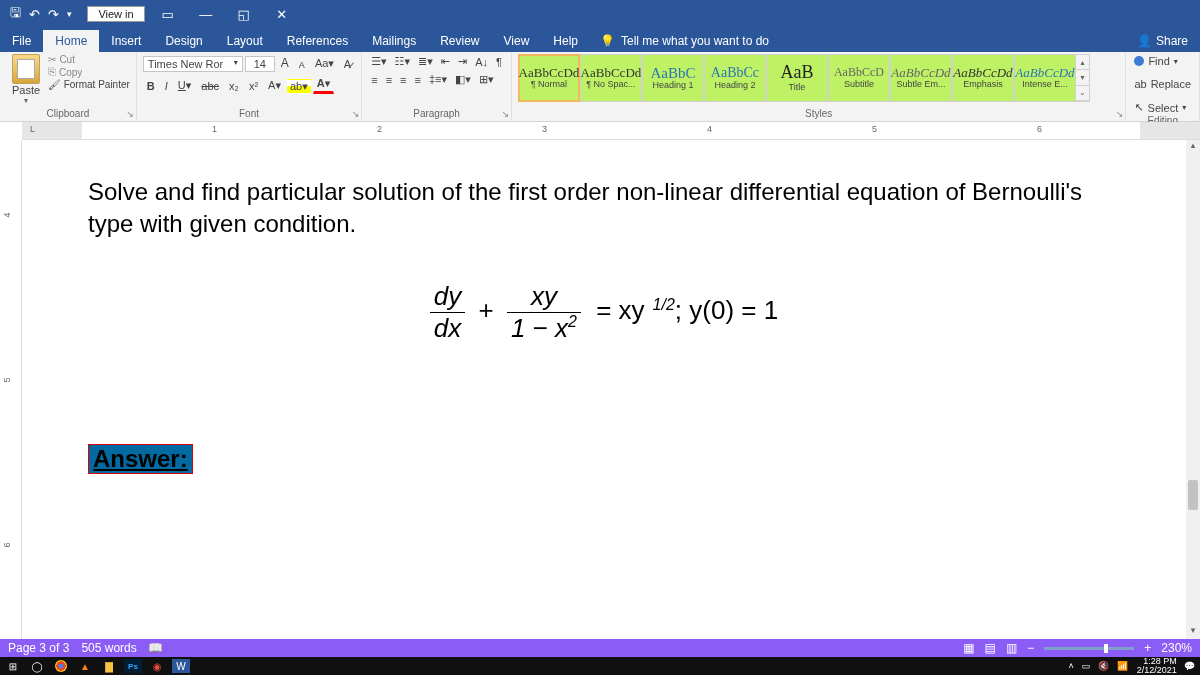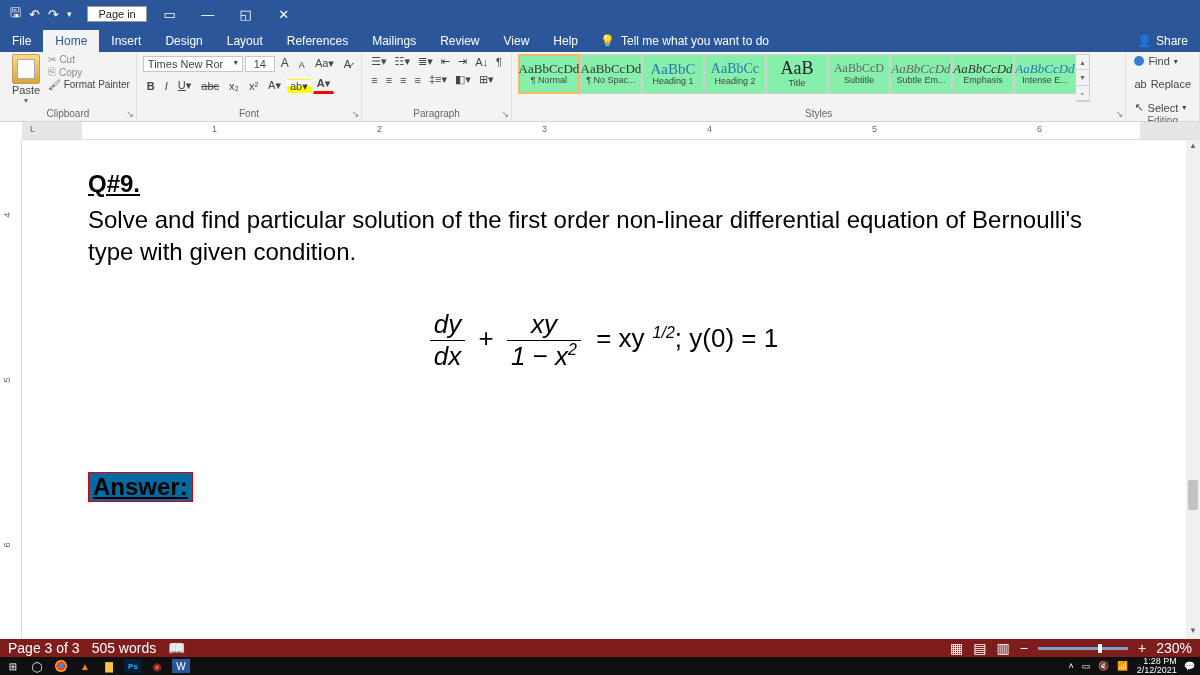--- a/index.html
+++ b/index.html
@@ -38,21 +38,21 @@
 .cuticon{color:#888;}
 
 .fontrow { display: flex; align-items: flex-end; gap: 2px; }
 .fontname { border: 1px solid #c5c5c5; background: #fff; padding: 1px 4px; width: 100px; font-size: 11px; display: flex; justify-content: space-between;}
 .fontsize { border: 1px solid #c5c5c5; background: #fff; padding: 1px 4px; width: 30px; font-size: 11px; text-align:center;}
 .fontbtn { padding: 1px 3px; border: 1px solid transparent; }
 
 .parabtn { padding:1px 3px; }
 
 .stylesgrp .content{gap:0;}
-.stylebox { border: 1px solid #d0d0d0; background: #86efac; width: 62px; height: 40px; display: flex; flex-direction: column; align-items: center; justify-content: center; font-size: 9px; text-align: center; line-height: 1.1; }
+.stylebox { border: 1px solid #d0d0d0; background: #bef264; width: 62px; height: 48px; display: flex; flex-direction: column; align-items: center; justify-content: center; font-size: 9px; text-align: center; line-height: 1.1; }
 .stylebox.selected{border:1px solid #f4b860; box-shadow: inset 0 0 0 1px #f4b860;}
 .stylebox .prev { font-family: "Times New Roman", serif; font-size: 13px; color: #333; }
 .stylebox.h1 .prev{font-size:15px;color:#2e74b5;}
 .stylebox.h2 .prev{font-size:14px;color:#2e74b5;}
 .stylebox.title .prev{font-size:18px;color:#222;}
 .stylebox.subtitle .prev{font-size:12px;color:#666;}
 .stylebox.subtle .prev{font-style:italic;color:#666;}
 .stylebox.emph .prev{font-style:italic;}
 .stylebox.intense .prev{font-style:italic;color:#2e74b5;}
 .stylescroll{width:14px;height:48px;border:1px solid #d0d0d0;border-left:none;display:flex;flex-direction:column;}
@@ -79,21 +79,21 @@
 .frac{display:inline-block;vertical-align:middle;text-align:center;font-style:italic;}
 .frac .num{border-bottom:1.5px solid #000;padding:0 4px;display:block;}
 .frac .den{padding:0 4px;display:block;}
 .answer{display:inline-block;background:#0369a1;border:1.5px solid #d00;font-size:24px;font-weight:bold;text-decoration:underline;padding:0 4px;margin-top:60px;}
 
 .vscroll{position:absolute;right:0;top:140px;bottom:36px;width:14px;background:#f0f0f0;}
 .vscroll .thumb{position:absolute;left:2px;right:2px;top:340px;height:30px;background:#c2c2c2;border-radius:2px;}
 .vscroll .arr{position:absolute;left:0;right:0;height:14px;text-align:center;font-size:9px;color:#666;}
 .hscroll{position:absolute;left:22px;right:14px;bottom:18px;height:18px;background:#f0f0f0;}
 .hscroll .arr{position:absolute;top:0;bottom:0;width:14px;text-align:center;font-size:9px;color:#666;}
-.statusbar{position:absolute;left:0;right:0;bottom:0;height:18px;background:#7f1d1d;color:#fff;font-size:14px;display:flex;align-items:center;padding:0 8px;gap:12px;}
+.statusbar{position:absolute;left:0;right:0;bottom:0;height:18px;background:#8b5cf6;color:#fff;font-size:12px;display:flex;align-items:center;padding:0 8px;gap:12px;}
 .statusbar .right{margin-left:auto;display:flex;align-items:center;gap:10px;}
 .zoom-slider{width:90px;height:3px;background:#7fa0c9;position:relative;}
 .zoom-slider .thumb{position:absolute;top:-3px;left:60px;width:4px;height:9px;background:#fff;}
 
 
 .taskbar{position:absolute;left:0;right:0;bottom:0;height:18px;background:#101010;display:flex;align-items:center;padding:0 4px;gap:6px;}
 .tbicon{width:18px;height:14px;display:flex;align-items:center;justify-content:center;font-size:10px;color:#fff;}
 .tbicon.win{color:#fff;}
 .tbicon.word{background:#2b579a;}
 .tbicon.ps{background:#001e36;color:#31a8ff;font-weight:bold;font-size:8px;}
@@ -105,21 +105,21 @@
 <body>
 
 <div class="titlebar">
   <div class="qat">
     <span>🖫</span>
     <span>↶</span>
     <span>↷</span>
     <span style="font-size:9px">▾</span>
   </div>
   <div class="right">
-    <button class="signin">Page in</button>
+    <button class="signin">View in</button>
     <span class="winbtn">▭</span>
     <span class="winbtn">―</span>
     <span class="winbtn">◱</span>
     <span class="winbtn">✕</span>
   </div>
 </div>
 
 <div class="tabs">
   <div class="tab">File</div>
   <div class="tab active">Home</div>
@@ -304,21 +304,20 @@
 </div>
 
 <div class="ruler-v">
   <span class="tick" style="top:70px">4</span>
   <span class="tick" style="top:235px">5</span>
   <span class="tick" style="top:400px">6</span>
 </div>
 
 <div class="docarea">
   <div class="page">
-    <div class="q">Q#9.</div>
     <div class="qtext">Solve and find particular solution of the first order non-linear differential equation of Bernoulli's type with given condition.</div>
     <div class="equation">
       <span class="frac"><span class="num">dy</span><span class="den">dx</span></span>
       <span style="font-style:normal;margin:0 6px;">+</span>
       <span class="frac"><span class="num">xy</span><span class="den"><span>1 − x</span><sup>2</sup></span></span>
       <span style="font-style:normal;margin:0 8px;">= xy</span><sup>1/2</sup><span style="font-style:normal;">;  y(0) = 1</span>
     </div>
     <div class="answer">Answer:</div>
   </div>
 </div>

